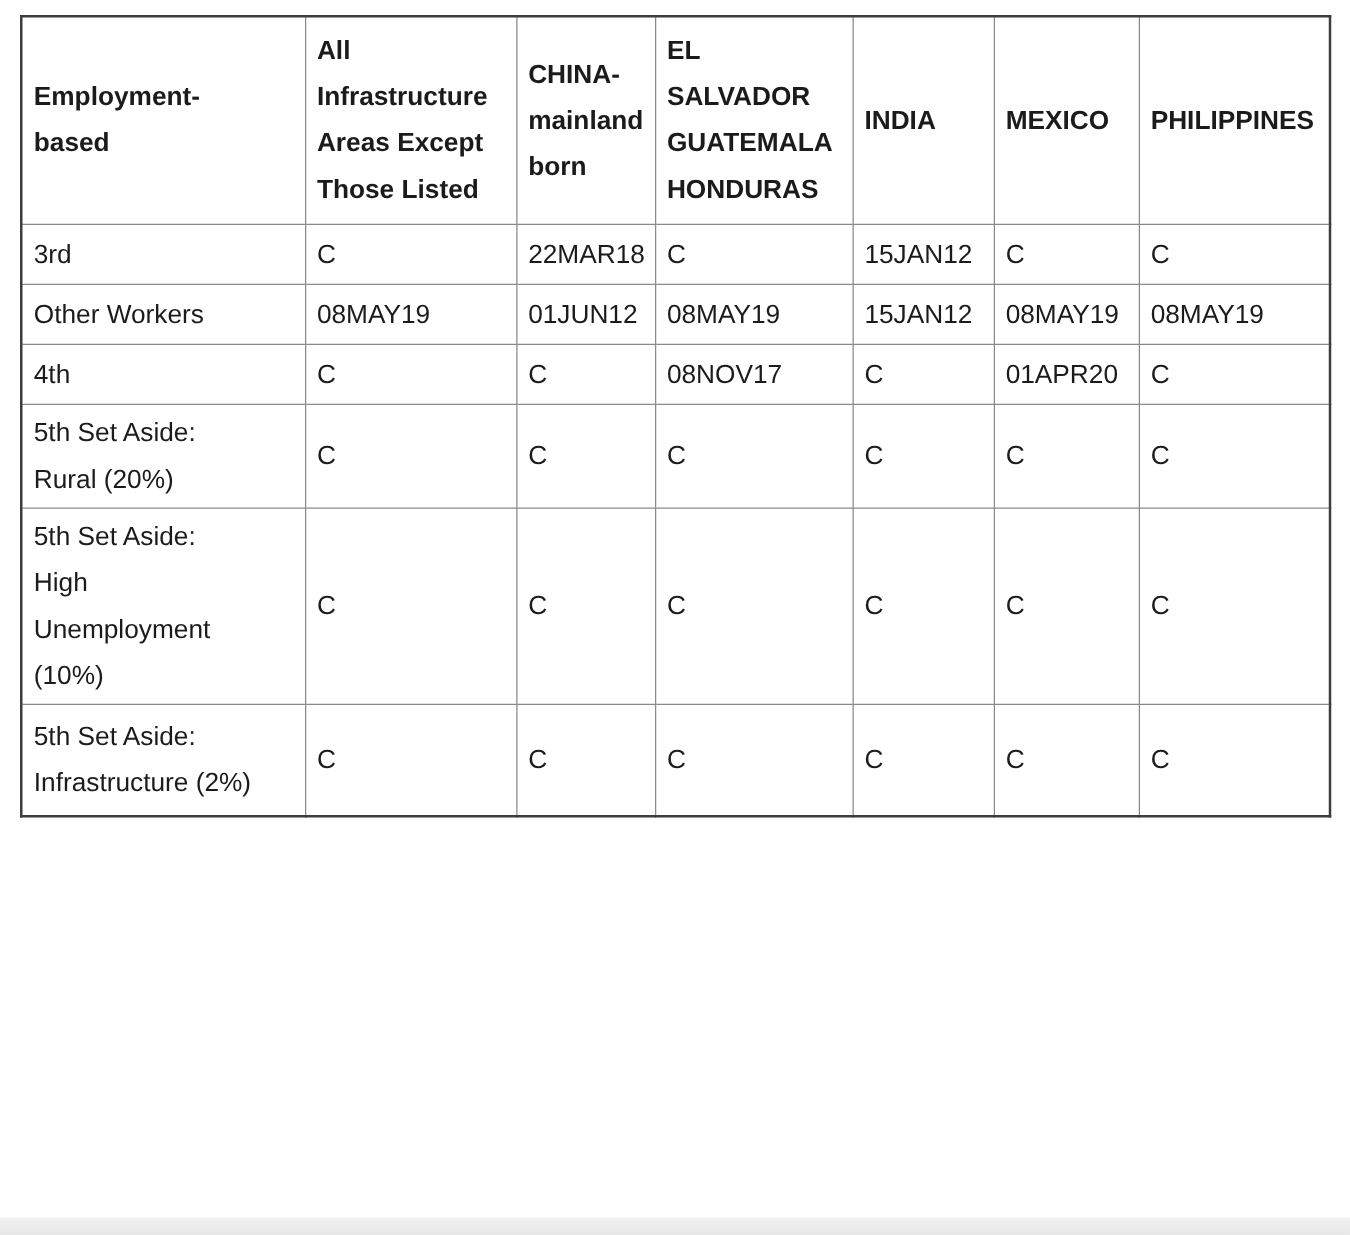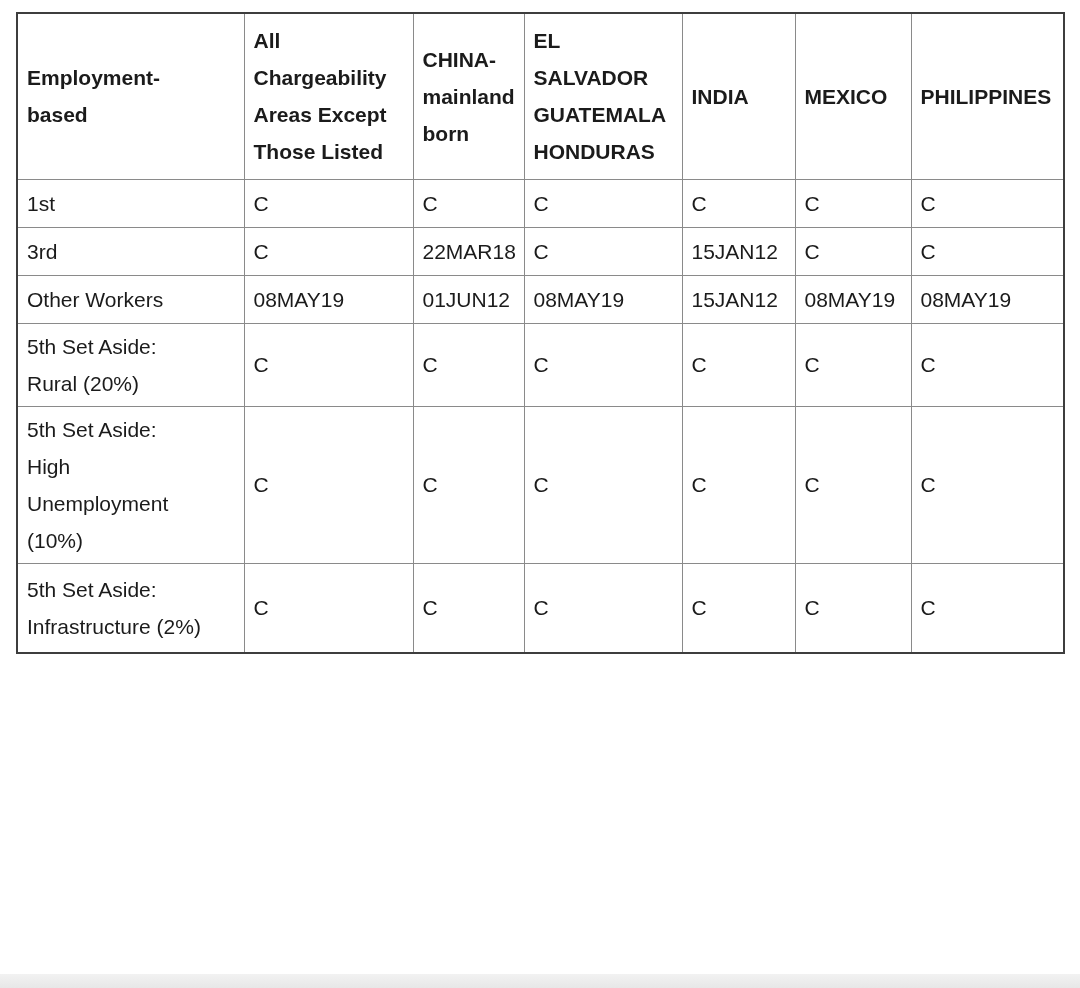--- a/index.html
+++ b/index.html
@@ -82,62 +82,62 @@
         <col class="c4">
       <col class="c5">
         <col class="c6">
         <col class="c7">
     </colgroup>
     <thead>
       <tr id="header-row">
           <th>Employment-
 based</th>
           <th>All
-Chargeability
+Infrastructure
 Areas Except
 Those Listed</th>
           <th>CHINA-
 mainland
 born</th>
           <th>EL
 SALVADOR
 GUATEMALA
 HONDURAS</th>
           <th>INDIA</th>
           <th>MEXICO</th>
           <th>PHILIPPINES</th>
         </tr>
     </thead>
     <tbody id="body-rows">
-        <tr>
-          <td>1st</td>
-          <td>C</td>
-          <td>C</td>
-          <td>C</td>
-          <td>C</td>
-          <td>C</td>
-          <td>C</td>
-        </tr>
         <tr>
           <td>3rd</td>
           <td>C</td>
           <td>22MAR18</td>
           <td>C</td>
           <td>15JAN12</td>
           <td>C</td>
           <td>C</td>
         </tr>
         <tr>
           <td>Other Workers</td>
           <td>08MAY19</td>
           <td>01JUN12</td>
           <td>08MAY19</td>
           <td>15JAN12</td>
           <td>08MAY19</td>
           <td>08MAY19</td>
+        </tr>
+        <tr>
+          <td>4th</td>
+          <td>C</td>
+          <td>C</td>
+          <td>08NOV17</td>
+          <td>C</td>
+          <td>01APR20</td>
+          <td>C</td>
         </tr>
         <tr>
           <td>5th Set Aside:
 Rural (20%)</td>
           <td>C</td>
           <td>C</td>
           <td>C</td>
           <td>C</td>
           <td>C</td>
           <td>C</td>

